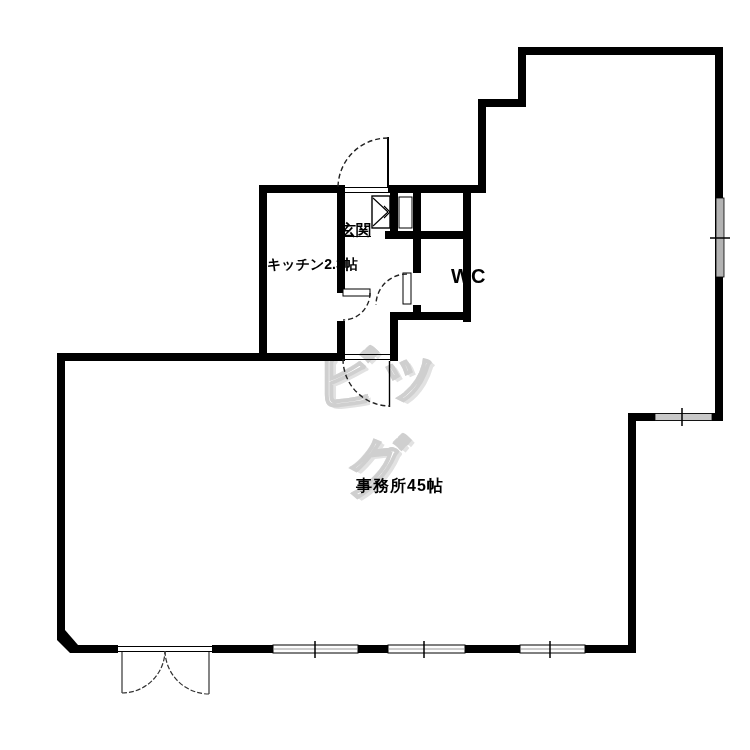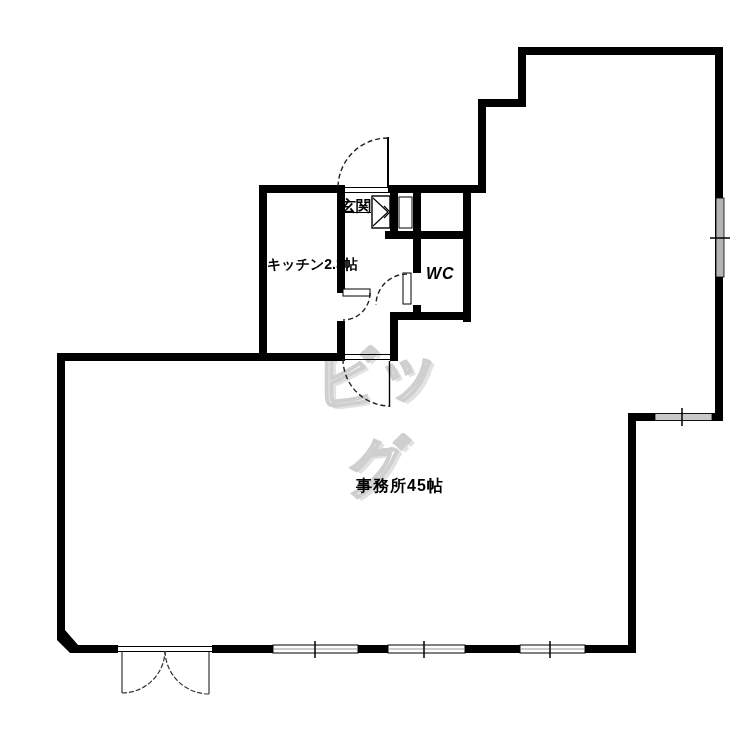--- a/index.html
+++ b/index.html
@@ -5,23 +5,23 @@
   html,body{margin:0;padding:0;background:#fff;}
   #canvas{
     position:relative;width:750px;height:750px;background:#fff;overflow:hidden;
     font-family:"Liberation Sans","DejaVu Sans",sans-serif;
   }
   #plan-svg{position:absolute;left:0;top:0;z-index:2;}
   .room-label{
     position:absolute;z-index:3;color:#000;white-space:nowrap;
     font-weight:700;line-height:1;letter-spacing:0;
   }
-  #label-genkan{left:341px;top:198px;font-size:15px;text-decoration:underline;}
+  #label-genkan{left:341px;top:222px;font-size:15px;text-decoration:underline;}
   #label-kitchen{left:267px;top:257px;font-size:14px;}
-  #label-wc{left:426px;top:266px;font-size:16px;letter-spacing:1px;font-style:italic;}
+  #label-wc{left:451px;top:266px;font-size:20px;letter-spacing:1px;}
   #label-office{left:356px;top:478px;font-size:16px;letter-spacing:1px;}
   #watermark{
     position:absolute;left:288px;top:330px;width:180px;height:100px;z-index:1;
     font-size:62px;font-weight:700;color:#ffffff;
     -webkit-text-stroke:2px #cfcfcf;
     text-shadow:4px 3px 0 #e2e2e2,2px 1px 0 #d8d8d8,-1px -1px 0 #dcdcdc;
     transform:rotate(-6deg) skewX(-6deg);
     line-height:90px;text-align:center;user-select:none;
   }
 </style>

